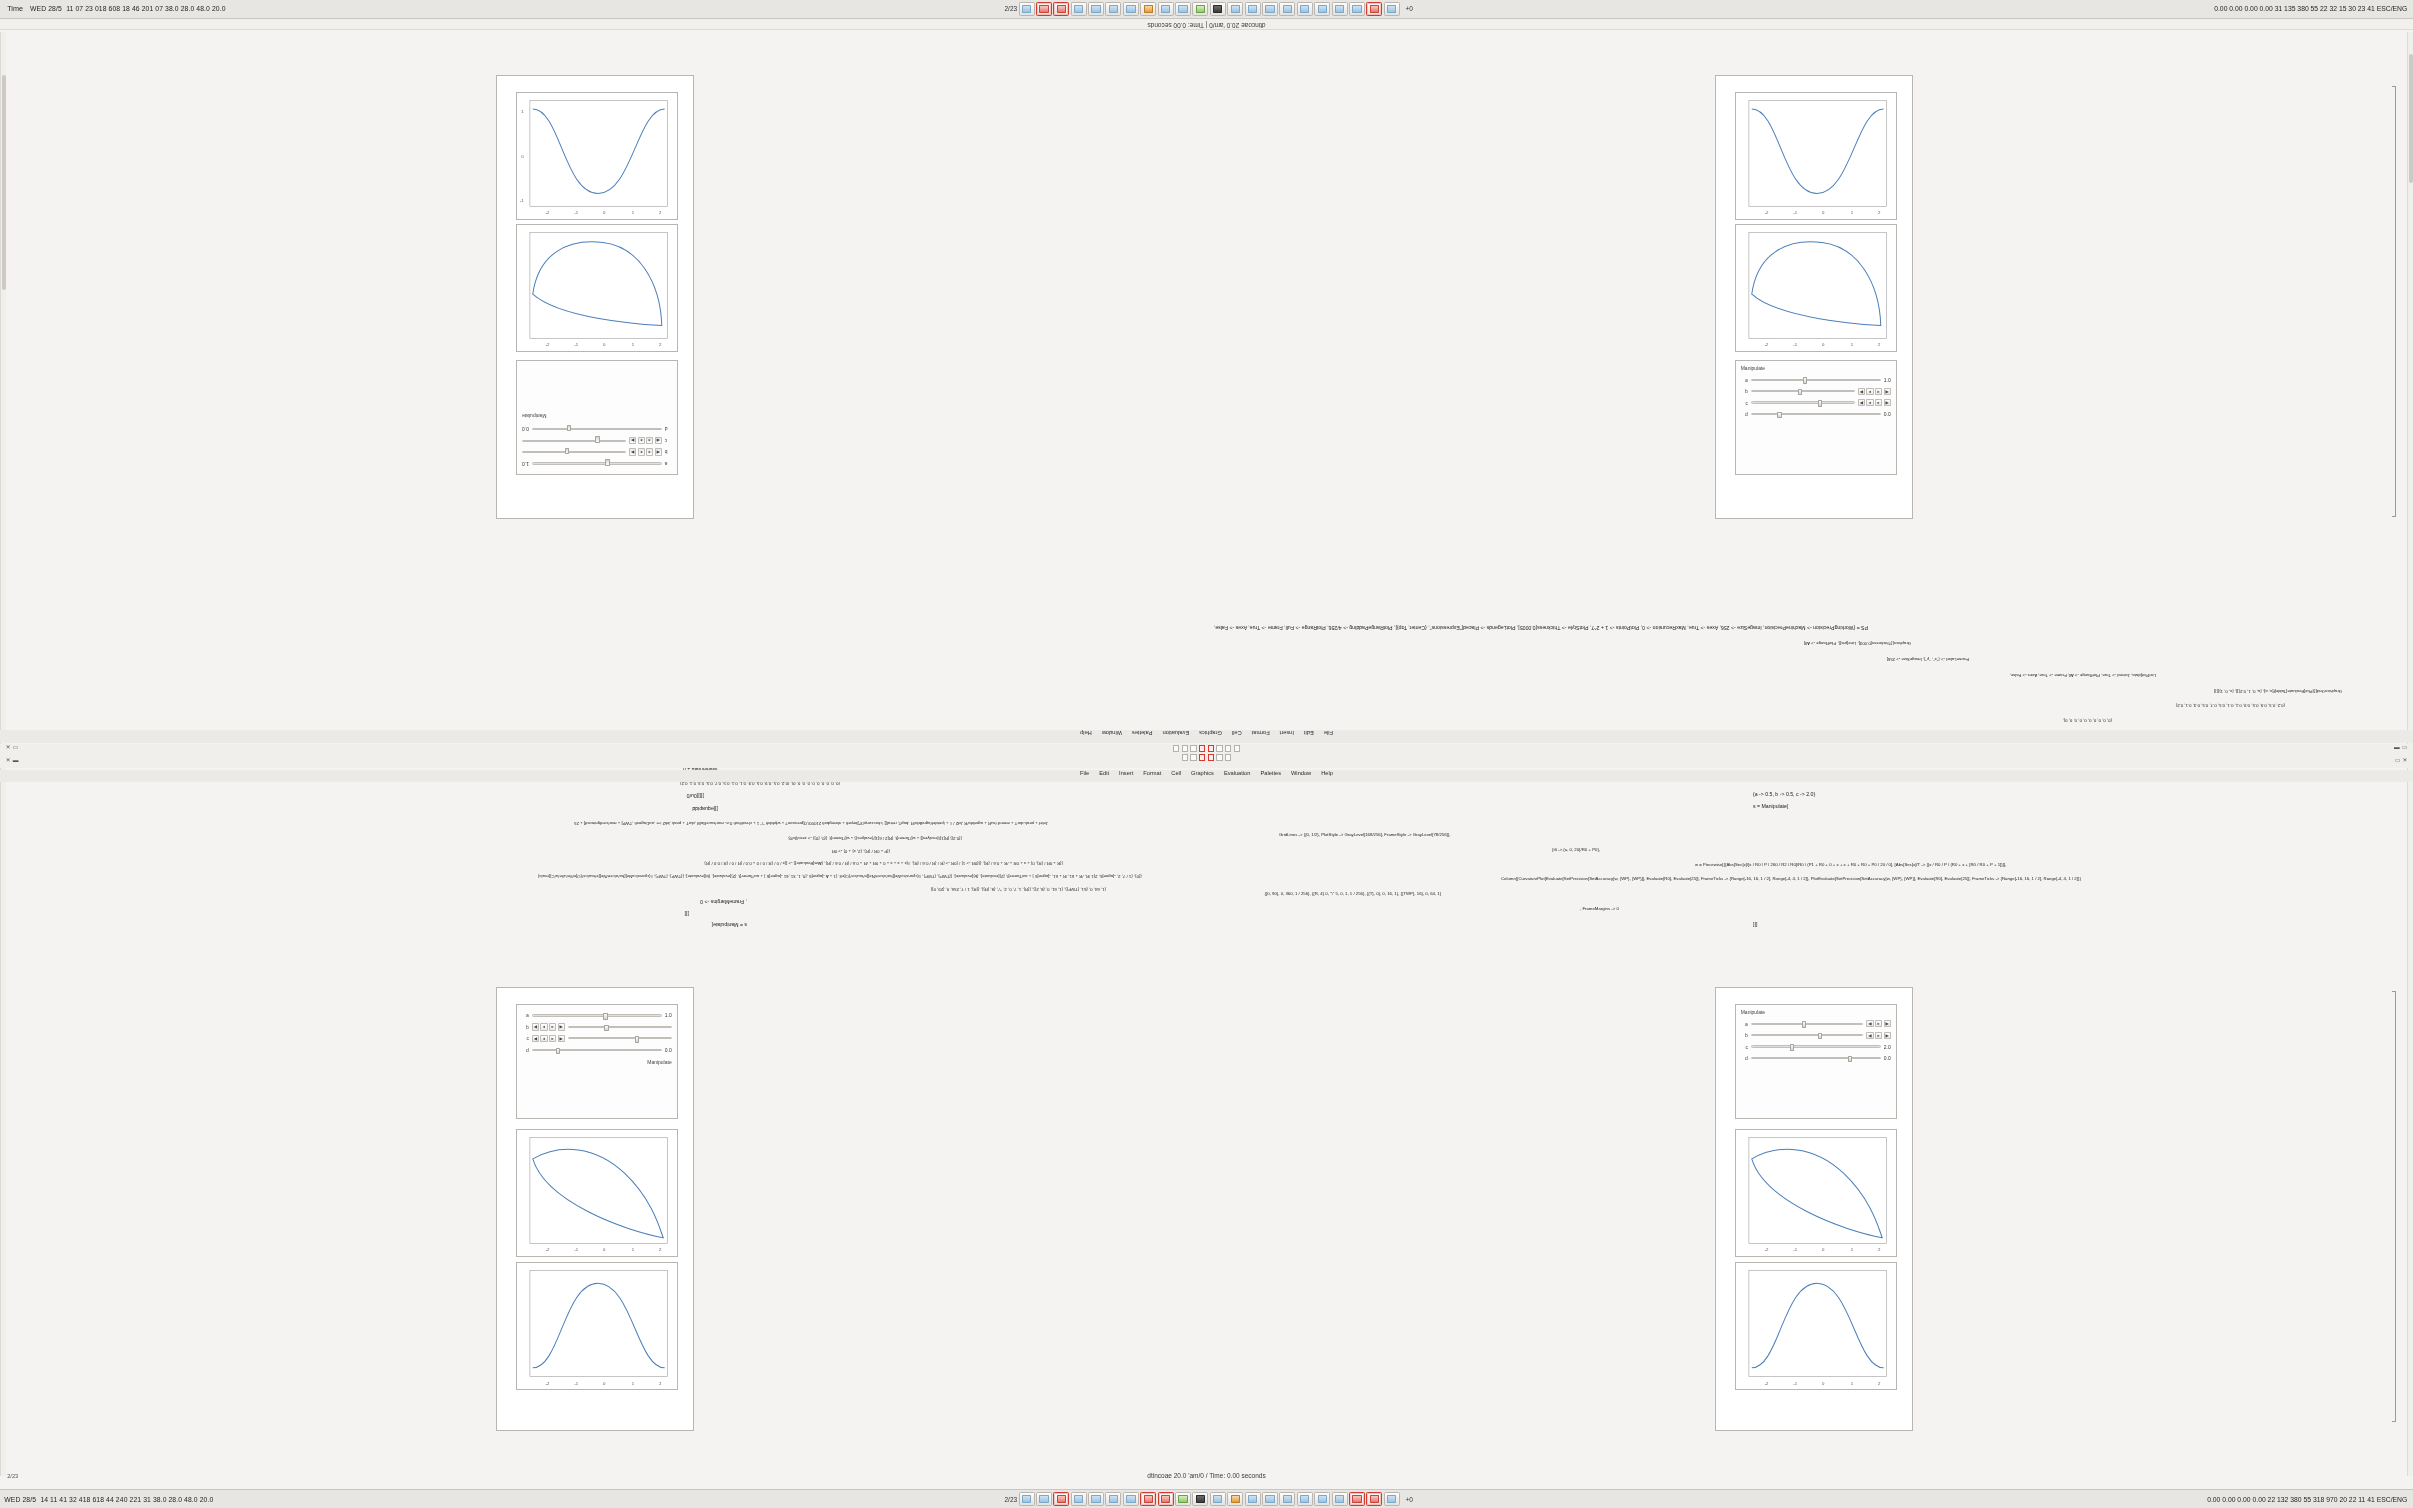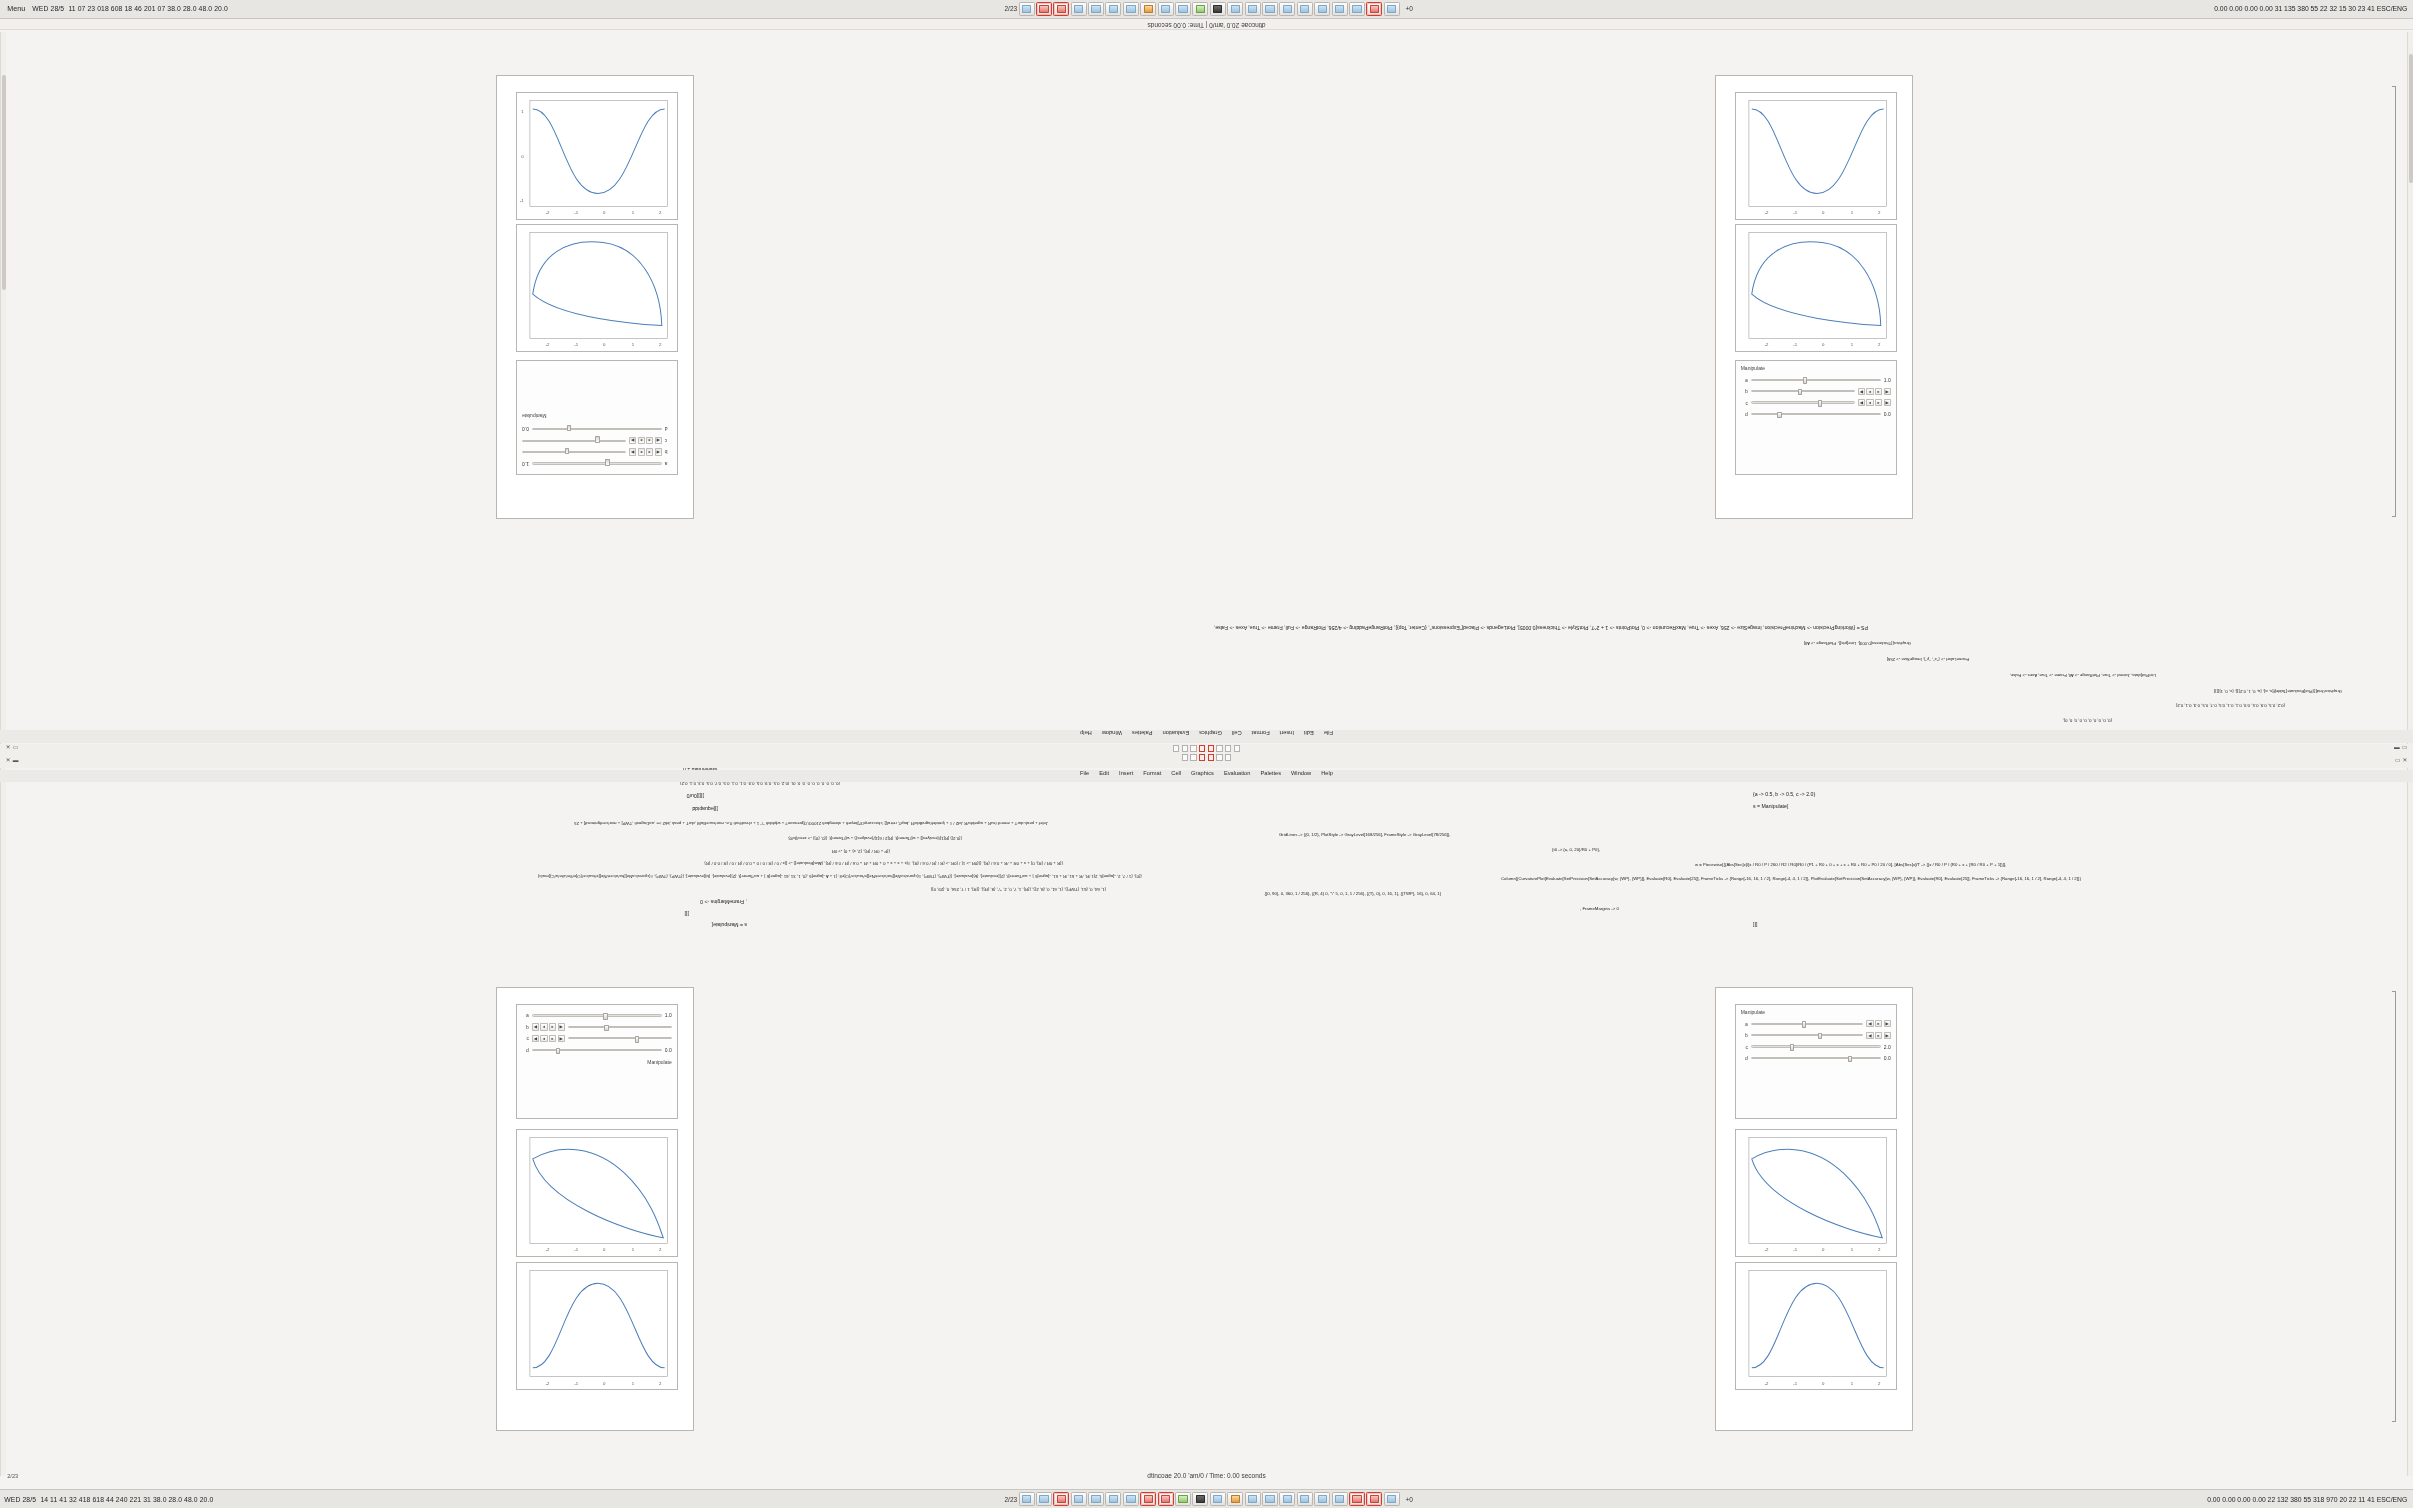--- a/index.html
+++ b/index.html
@@ -150,21 +150,21 @@
     border-left: none;
   }
 </style>
 </head>
 <body>
 
 <div class="screen">
 
   <div class="panel-top">
     <div class="panel-left-group">
-      <span class="pmenu">Menu</span>
+      <span class="pmenu">Time</span>
       <span class="pdate">WED 28/5</span>
       <span class="pdate">11  07  23  018  608  18  46  201  07  38.0 28.0 48.0 20.0</span>
     </div>
     <div class="panel-center-group">
       <span class="count-badge">2/23</span>
       <span class="tb-btn">
           <span class="g"></span>
         </span>
       <span class="tb-btn red">
           <span class="g"></span>

